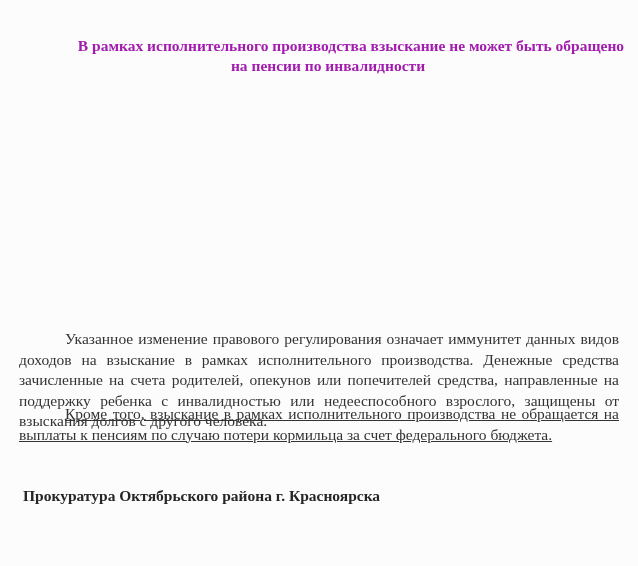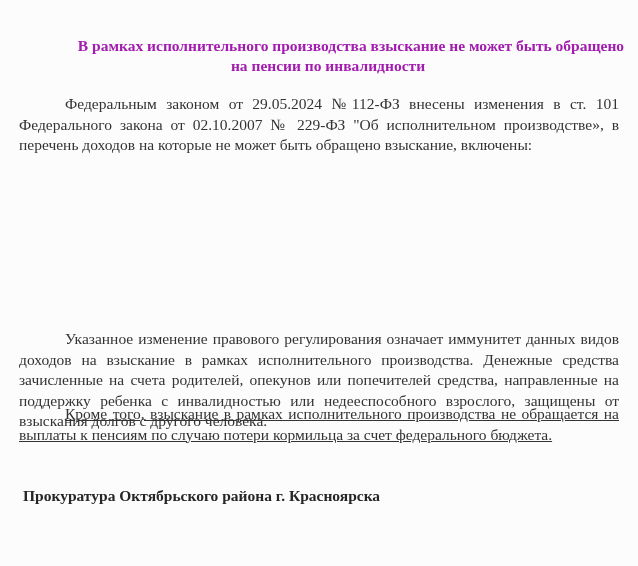--- a/index.html
+++ b/index.html
@@ -63,21 +63,20 @@
     color: #262626;
     margin: 0;
   }
 </style>
 </head>
 <body>
 
 <div class="page">
   <p class="title">В рамках исполнительного производства взыскание не может быть обращено на пенсии по инвалидности</p>
 
-  <p class="body-text p1">Федеральным законом от 29.05.2024 №112-ФЗ внесены изменения в ст. 101 Федерального закона от 02.10.2007 № 229-ФЗ "Об исполнительном производстве», в перечень доходов на которые не может быть обращено взыскание, включены:</p>
 
 
   <p class="body-text p2">Указанное изменение правового регулирования означает иммунитет данных видов доходов на взыскание в рамках исполнительного производства. Денежные средства зачисленные на счета родителей, опекунов или попечителей средства, направленные на поддержку ребенка с инвалидностью или недееспособного взрослого, защищены от взыскания долгов с другого человека.</p>
 
   <p class="body-text p3">Кроме того, взыскание в рамках исполнительного производства не обращается на выплаты к пенсиям по случаю потери кормильца за счет федерального бюджета.</p>
 
   <p class="signature">Прокуратура Октябрьского района г. Красноярска</p>
 </div>
 
 </body></html>

